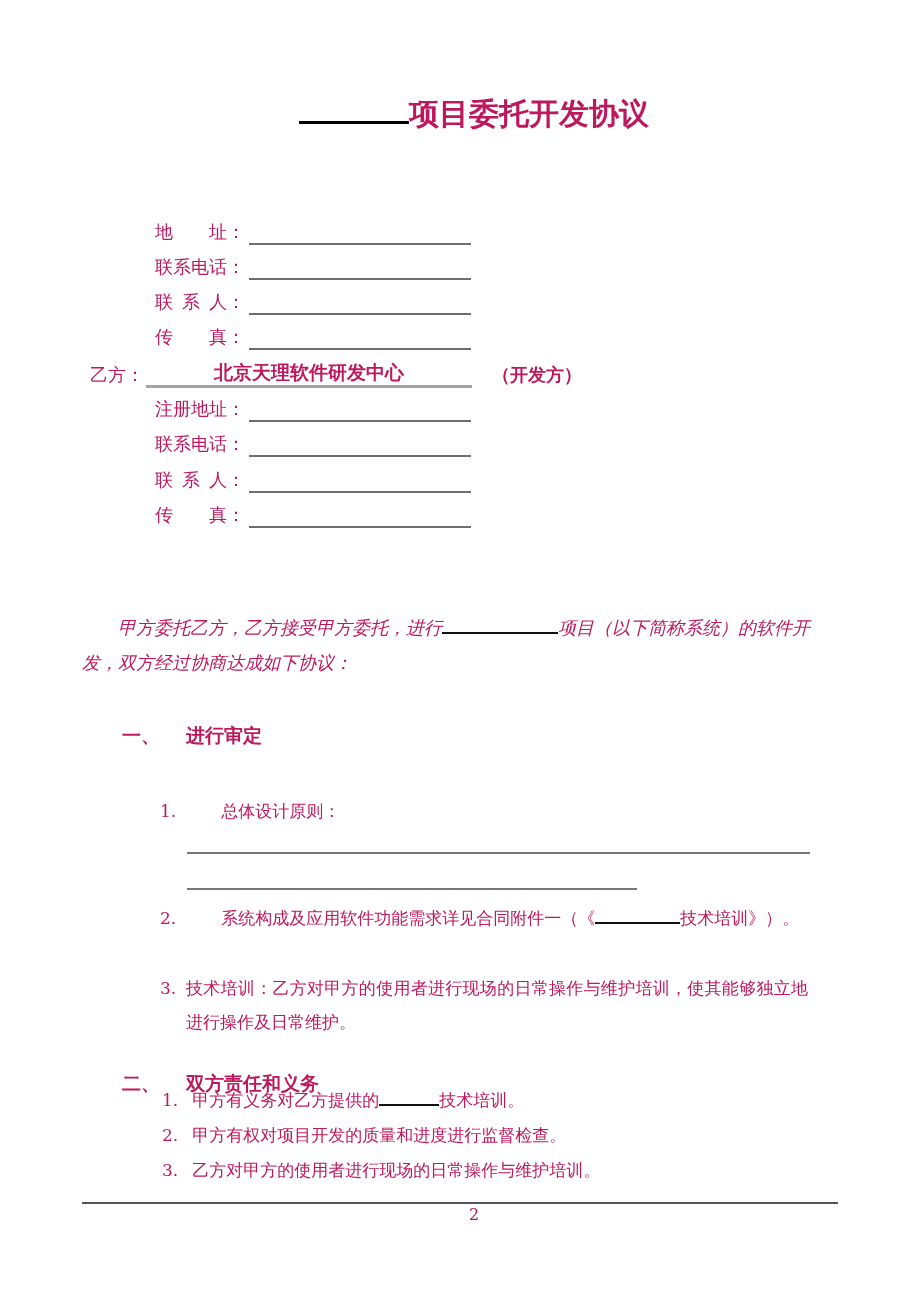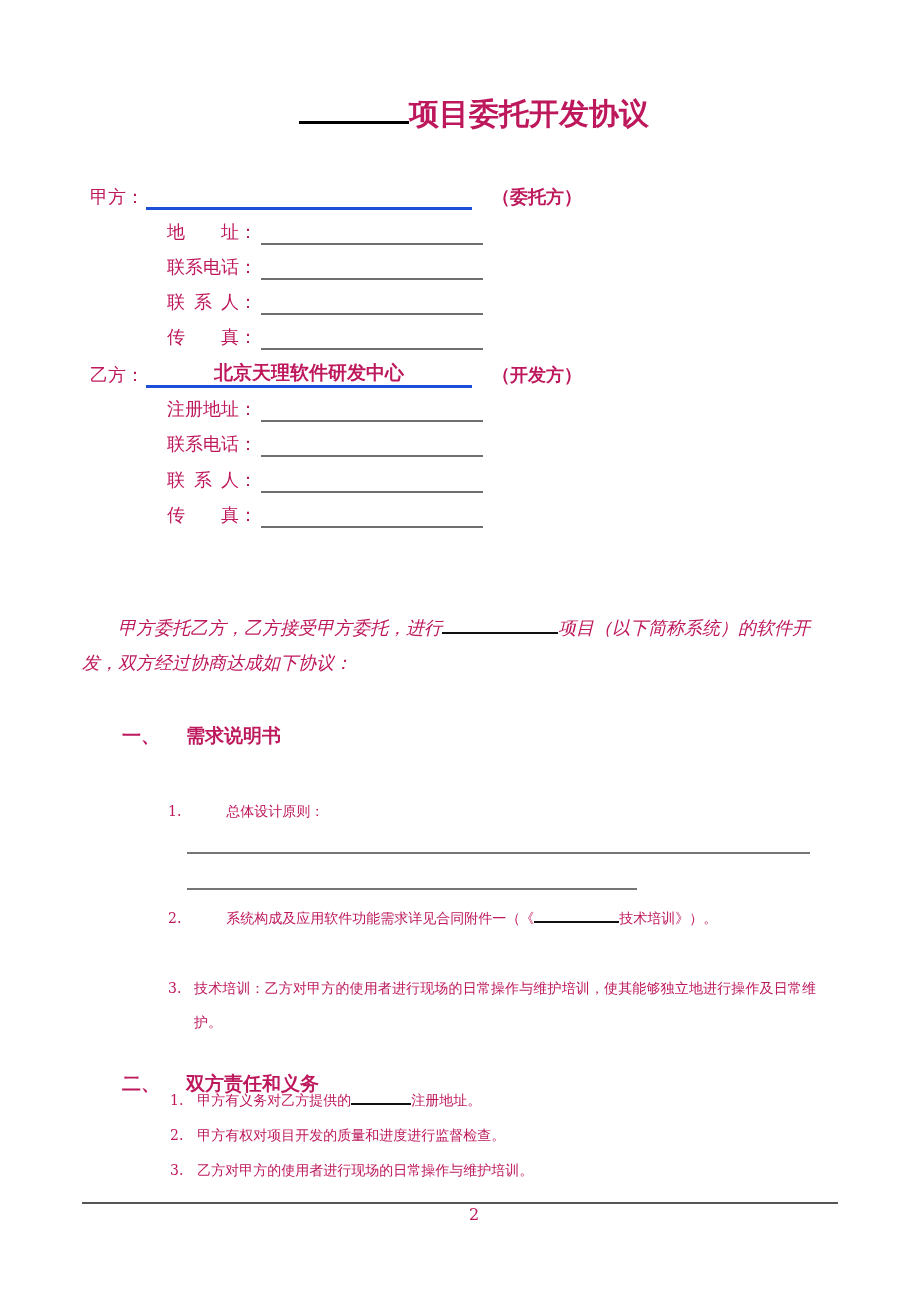--- a/index.html
+++ b/index.html
@@ -14,46 +14,46 @@
 
   
   .doc-title { top:94px; left:0; width:100%; text-align:center;
     font-size:30px; font-weight:bold; line-height:40px; white-space:nowrap; }
   .title-blank { display:inline-block; width:110px; border-bottom:3px solid #000;
     vertical-align:baseline; }
 
   
   .party-head { left:90px; font-size:18px; line-height:26px; white-space:nowrap; }
   .p-line { display:inline-block; width:326px; height:26px; line-height:26px;
-    border-bottom:3px solid #1d4ed8; vertical-align:bottom; text-align:center;
+    border-bottom:3px solid #a3a3a3; vertical-align:bottom; text-align:center;
     font-weight:bold; font-size:19px; margin-left:2px; }
   .p-role { font-weight:bold; margin-left:20px; }
 
   
-  .field-row { left:167px; font-size:18px; line-height:26px; white-space:nowrap; }
+  .field-row { left:155px; font-size:18px; line-height:26px; white-space:nowrap; }
   .f-label { display:inline-block; width:72px; text-align:justify;
     text-align-last:justify; }
   .f-line { display:inline-block; width:222px; height:22px;
     border-bottom:2px solid #6f6f6f; vertical-align:bottom; margin-left:4px; }
 
   
   .body-text { font-size:18px; line-height:35px;font-style:italic; }
   .intro { left:82px; top:610px; width:757px; text-indent:36px; }
   .blank { display:inline-block; border-bottom:2px solid #111;
     vertical-align:baseline; }
   .blank-intro { width:116px; }
   .blank-attach { width:85px; }
   .blank-review { width:60px; }
 
   .sec-head { font-weight:bold; font-size:19px; white-space:nowrap; line-height:28px; }
   .sec-head .sec-title { margin-left:26px; }
   #sec1-head { left:122px; top:721px; }
   #sec2-head { left:122px; top:1046px;margin-top:23px; }
 
-  .num-item { font-size:14px; line-height:30px; white-space:nowrap;margin-left:8px; }
+  .num-item { font-size:17px; line-height:30px; white-space:nowrap; }
   .gap-wide { margin-left:45px; }
   .gap-mid  { margin-left:14px; }
   #sec1-item1 { left:160px; top:796px; }
   #sec1-item2 { left:160px; top:903px; }
   #sec1-item3 { left:160px; top:971px; display:flex; white-space:normal; line-height:34px; }
   #sec1-item3 .item-num { flex:none; width:26px; }
   #sec1-item3 .item-text { width:622px; text-align:justify; }
 
   .rule-line { border-top:2px solid #767676; height:0; }
   #blank-line-a { left:187px; top:852px; width:623px; }
@@ -69,23 +69,20 @@
 </style>
 </head>
 <body>
 
 <div class="page">
 
   <div class="abs doc-title">
     <span class="title-blank"></span><span>项目委托开发协议</span>
   </div>
 
-  <div class="abs party-head" style="top:181px;">
-    <span>甲方：</span><span class="p-line"><span></span></span><span class="p-role">（委托方）</span>
-  </div>
 
   <div class="abs field-row" style="top:219px;">
     <span class="f-label">地址</span><span>：</span><span class="f-line"><span></span></span>
   </div>
   <div class="abs field-row" style="top:254px;">
     <span class="f-label">联系电话</span><span>：</span><span class="f-line"><span></span></span>
   </div>
   <div class="abs field-row" style="top:289px;">
     <span class="f-label">联系人</span><span>：</span><span class="f-line"><span></span></span>
   </div>
@@ -108,21 +105,21 @@
   </div>
   <div class="abs field-row" style="top:502px;">
     <span class="f-label">传真</span><span>：</span><span class="f-line"><span></span></span>
   </div>
 
   <div class="abs body-text intro">
     <span>甲方委托乙方，乙方接受甲方委托，进行</span><span class="blank blank-intro"><span></span></span><span>项目（以下简称系统）的软件开发，双方经过协商达成如下协议：</span>
   </div>
 
   <div class="abs sec-head" id="sec1-head">
-    <span>一、</span><span class="sec-title">需求说明书</span>
+    <span>一、</span><span class="sec-title">进行审定</span>
   </div>
 
   <div class="abs num-item" id="sec1-item1">
     <span>1.</span><span class="gap-wide">总体设计原则：</span>
   </div>
 
   <div class="abs rule-line" id="blank-line-a"></div>
   <div class="abs rule-line" id="blank-line-b"></div>
 
   <div class="abs num-item" id="sec1-item2">
@@ -132,21 +129,21 @@
   <div class="abs num-item" id="sec1-item3">
     <span class="item-num">3.</span>
       <span class="item-text">技术培训：乙方对甲方的使用者进行现场的日常操作与维护培训，使其能够独立地进行操作及日常维护。</span>
   </div>
 
   <div class="abs sec-head" id="sec2-head">
     <span>二、</span><span class="sec-title">双方责任和义务</span>
   </div>
 
   <div class="abs num-item" id="sec2-item1">
-    <span>1.</span><span class="gap-mid">甲方有义务对乙方提供的</span><span class="blank blank-review"><span></span></span><span>注册地址。</span>
+    <span>1.</span><span class="gap-mid">甲方有义务对乙方提供的</span><span class="blank blank-review"><span></span></span><span>技术培训。</span>
   </div>
   <div class="abs num-item" id="sec2-item2">
     <span>2.</span><span class="gap-mid">甲方有权对项目开发的质量和进度进行监督检查。</span>
   </div>
   <div class="abs num-item" id="sec2-item3">
     <span>3.</span><span class="gap-mid">乙方对甲方的使用者进行现场的日常操作与维护培训。</span>
   </div>
 
   <div class="abs footer-rule"></div>
   <div class="abs page-num">2</div>

